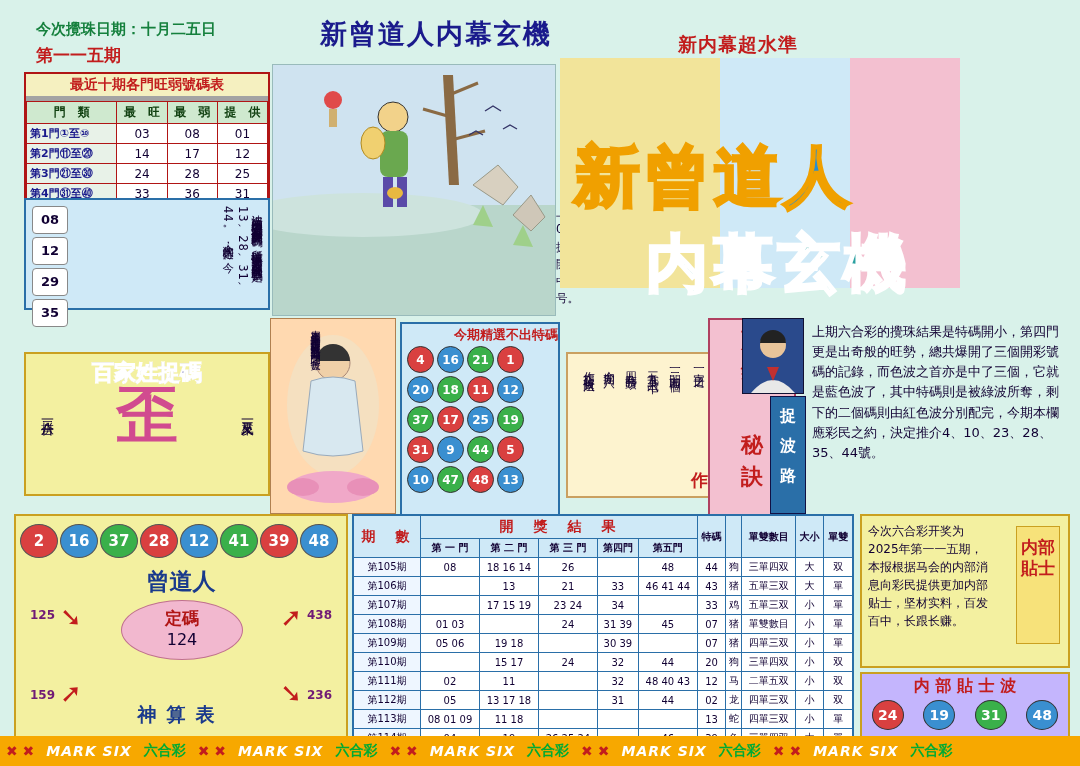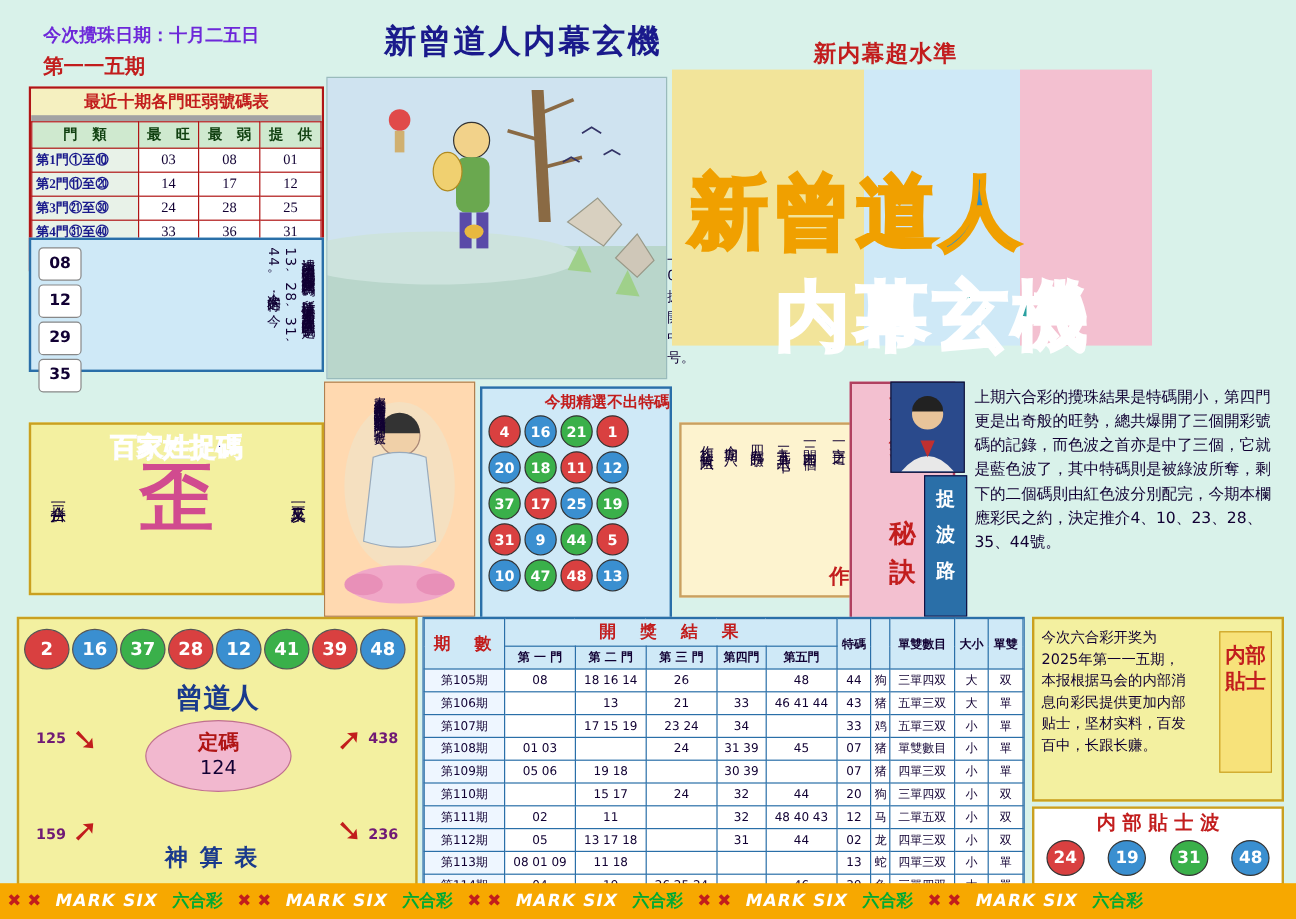--- a/index.html
+++ b/index.html
@@ -1,28 +1,28 @@
 <!DOCTYPE html>
 <html><head>
 <meta charset="utf-8">
 <style>
   html,body{margin:0;padding:0;}
   body{width:1080px;height:766px;background:#d9f2ea;font-family:"DejaVu Sans","Liberation Sans",sans-serif;overflow:hidden;position:relative;}
   .abs{position:absolute;}
   
-  #hdr-date{left:36px;top:20px;font-size:15px;color:#6d28d9;font-weight:bold;}
+  #hdr-date{left:36px;top:20px;font-size:15px;color:#15803d;font-weight:bold;}
   #hdr-issue{left:36px;top:44px;font-size:17px;color:#c21d1d;font-weight:bold;}
   #hdr-title{left:320px;top:16px;font-size:27px;font-weight:bold;color:#1a1a8c;letter-spacing:2px;}
   #hdr-sub{left:678px;top:32px;font-size:19px;font-weight:bold;color:#c21d1d;letter-spacing:1px;}
   
   #tbl1{left:24px;top:72px;width:242px;border:2px solid #b01515;background:#fff;}
   #tbl1 .cap{background:#f5f0c0;color:#c21d1d;font-size:14px;font-weight:bold;text-align:center;padding:2px 0;border-bottom:5px solid #a3a3a3;}
   #tbl1 table{border-collapse:collapse;width:100%;font-size:12px;}
   #tbl1 th{background:#cfe9cf;border:1px solid #b01515;padding:2px 0;color:#104010;font-weight:bold;}
-  #tbl1 td{border:1px solid #b01515;padding:2px 0;text-align:center;color:#103;font-family:Liberation Serif, serif;}
+  #tbl1 td{border:1px solid #b01515;padding:2px 0;text-align:center;color:#103;}
   #tbl1 td.lbl{background:#e8f2e8;color:#1a1a8c;font-weight:bold;text-align:left;padding-left:3px;font-size:11px;}
   
   #note{left:24px;top:198px;width:242px;height:108px;background:#cfe9f7;border:2px solid #2a6fa8;}
   #note .balls{position:absolute;left:6px;top:6px;width:44px;}
   .nball{width:34px;height:26px;border:1px solid #888;background:#fff;border-radius:4px;text-align:center;font-size:13px;font-weight:bold;line-height:26px;margin-bottom:3px;color:#103;}
   #note .txt{position:absolute;left:56px;top:6px;right:4px;font-size:11.5px;line-height:1.25;color:#103;writing-mode:vertical-rl;height:94px;letter-spacing:1px;}
   
   #bx-wai{left:24px;top:352px;width:242px;height:140px;background:#f3f0a0;border:2px solid #caa020;}
   #bx-wai .t{position:absolute;top:4px;left:0;width:100%;text-align:center;font-size:22px;font-weight:bold;color:#1a1a8c;-webkit-text-stroke:1px #fff;}
   #bx-wai .big{position:absolute;top:30px;left:0;width:100%;text-align:center;font-size:62px;font-weight:bold;color:#d14b8f;line-height:1;}
@@ -66,21 +66,21 @@
   #res table{border-collapse:collapse;width:100%;font-size:10px;}
   #res th{border:1px solid #2a6fa8;background:#cfe9f7;color:#103;padding:2px 1px;font-weight:bold;}
   #res td{border:1px solid #2a6fa8;padding:2px 1px;text-align:center;color:#103;height:14px;}
   #res .hd1{font-size:14px;font-weight:bold;color:#c21d1d;letter-spacing:3px;}
   #res .per{background:#eef6ff;}
   
   #rbox{left:860px;top:514px;width:206px;height:150px;background:#f3f0a0;border:2px solid #caa020;}
   #rbox .p{position:absolute;left:6px;top:6px;width:124px;font-size:12px;color:#103;line-height:1.5;}
   #rbox .tag{position:absolute;right:8px;top:10px;width:44px;height:118px;background:#f7e27a;border:1px solid #caa020;text-align:center;font-size:17px;font-weight:bold;color:#c21d1d;padding-top:10px;box-sizing:border-box;line-height:1.25;}
   
-  #tips{left:860px;top:672px;width:206px;height:62px;background:#ffffff;border:2px solid #caa020;}
+  #tips{left:860px;top:672px;width:206px;height:62px;background:#c4b5fd;border:2px solid #caa020;}
   #tips .t{text-align:center;font-size:16px;font-weight:bold;color:#c21d1d;padding-top:2px;}
   #tips .row{display:flex;justify-content:space-around;padding-top:3px;}
   .tball{width:30px;height:28px;border-radius:50%;display:flex;align-items:center;justify-content:center;font-size:14px;font-weight:bold;color:#fff;border:1px solid #333;}
   
   #art{left:560px;top:58px;width:506px;height:298px;}
   .artblk{position:absolute;}
   #art .b1{left:0;top:0;width:160px;height:230px;background:#f2e49a;}
   #art .b2{left:160px;top:0;width:130px;height:230px;background:#cfe9f7;}
   #art .b3{left:290px;top:0;width:110px;height:230px;background:#f3c0d0;}
   #art .b4{left:400px;top:0;width:106px;height:230px;background:#d9f2ea;}

